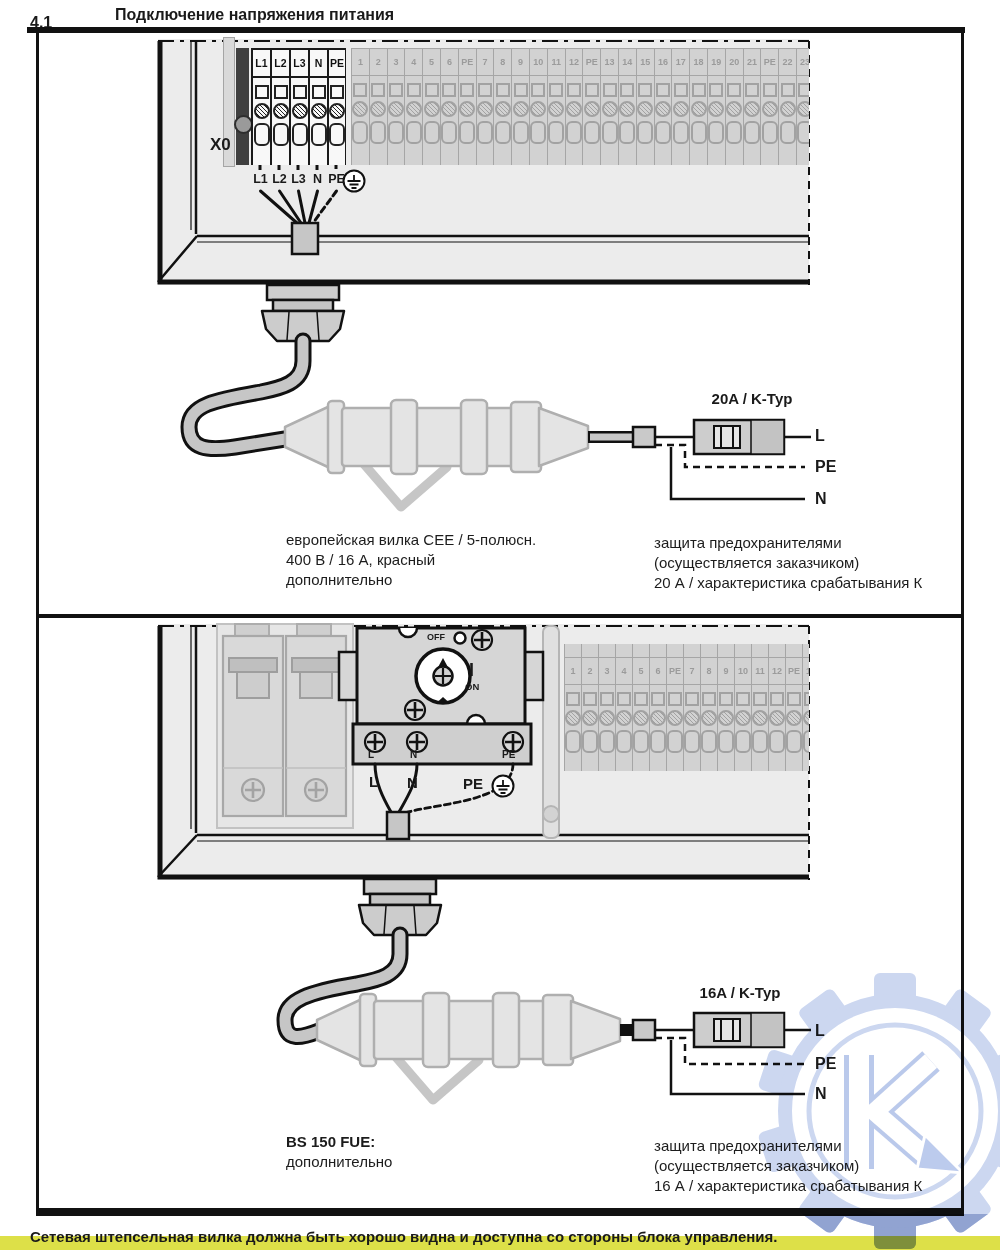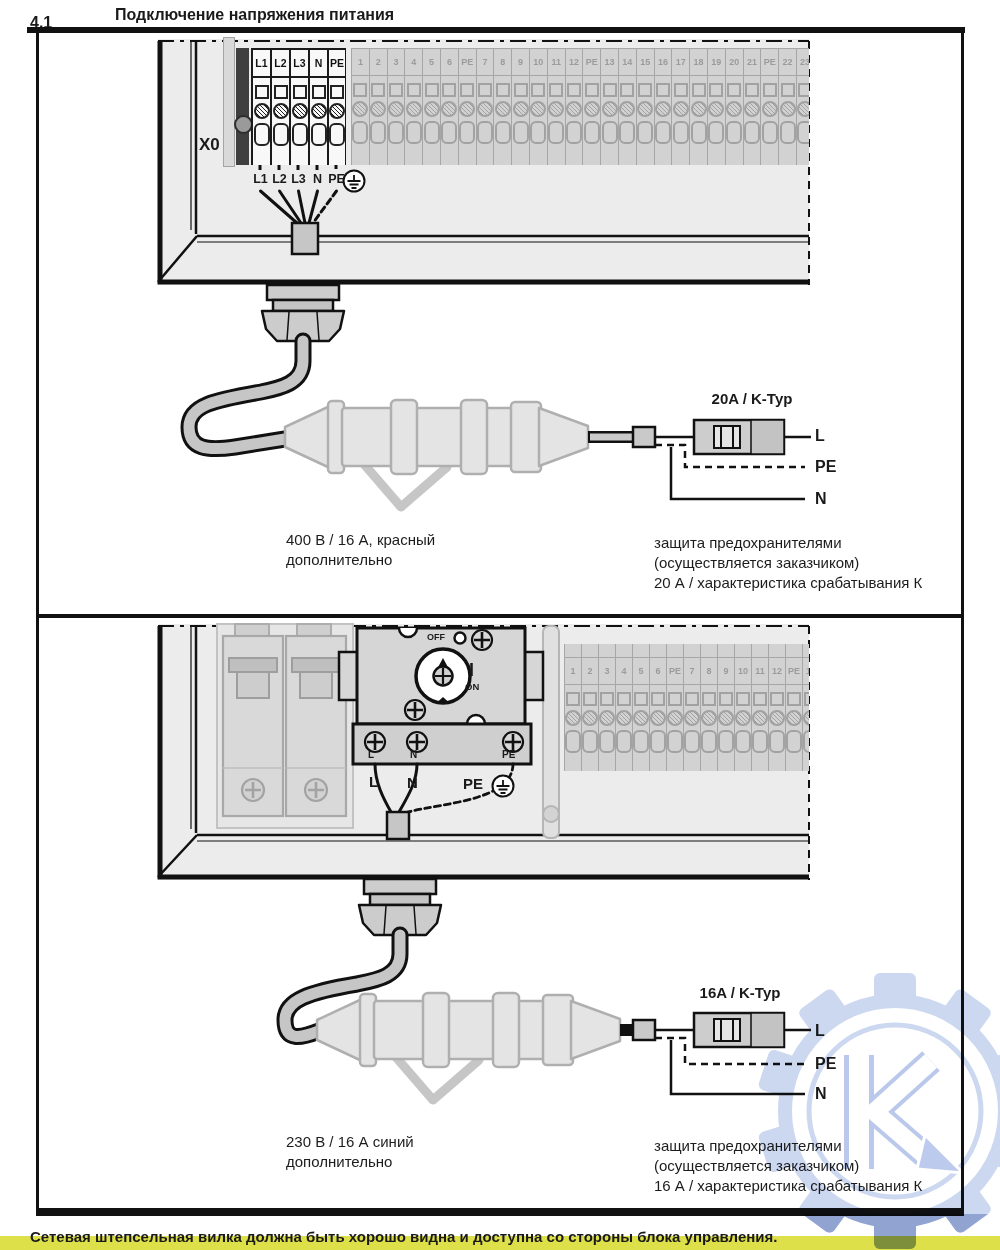--- a/index.html
+++ b/index.html
@@ -24,21 +24,21 @@
   .tov{width:12px;height:19px;border:2px solid var(--hc);border-radius:6px;margin:4px auto 0;}
   .active-strip{--cw:19px;--bw:2px;--bc:#1a1a1a;--bg:#f8f8f8;--tc:#111;--hc:#222;--fs:10.5px;--pad:0px;}
   .faded-strip{--cw:17.8px;--bw:1.5px;--bc:#a6a6a6;--bg:#d2d2d2;--tc:#9b9b9b;--hc:#a2a2a2;--fs:9px;--pad:0px;}
   .faded-strip2{--cw:17px;--bw:1.5px;--bc:#a6a6a6;--bg:#d2d2d2;--tc:#9b9b9b;--hc:#a2a2a2;--fs:9px;--pad:13px;}
   .wire-label-row{position:absolute;display:flex;font-weight:bold;font-size:12.5px;}
   .wire-label-row span{flex:0 0 19px;text-align:center;}
   .cap{position:absolute;font-size:15px;line-height:20px;color:#1c1c1c;}
   .cap .t{font-weight:bold;}
   .ll{position:absolute;font-weight:bold;font-size:16px;}
   .rating{position:absolute;width:130px;text-align:center;font-weight:bold;font-size:15px;}
-  .x0{position:absolute;font-weight:bold;font-size:17px;}
+  .x0{position:absolute;font-weight:bold;font-size:17px;padding-left:11px;}
   .sw-txt{position:absolute;font-weight:bold;text-align:left;}
   .note{position:absolute;left:0;top:1224px;width:1000px;height:26px;line-height:26px;font-weight:bold;font-size:15px;background:linear-gradient(180deg,#ffffff 0 45%,#dde048 45% 100%);padding-left:30px;box-sizing:border-box;}
   .rail-plate{position:absolute;background:#3f3f3f;}
   .rail-bar{position:absolute;background:#d9d9d9;border:1px solid #a5a5a5;}
   .rail-screw{position:absolute;width:15px;height:15px;border-radius:50%;background:#9a9a9a;border:2px solid #2e2e2e;}
   .watermark{position:absolute;left:750px;top:966px;width:290px;height:290px;mix-blend-mode:multiply;opacity:.95;}
 </style>
 </head>
 <body>
 
@@ -412,20 +412,21 @@
       <span>N</span>
       <span>PE</span>
     </div>
 
   <div class="rating" style="left:648px;top:357px;">20A / K-Typ</div>
   <div class="ll" style="left:776px;top:394px;">L</div>
   <div class="ll" style="left:776px;top:425px;">PE</div>
   <div class="ll" style="left:776px;top:457px;">N</div>
 
   <div class="cap" style="left:247px;top:497px;width:340px;">
+    <div>европейская вилка CEE / 5-полюсн.</div>
     <div>400 В / 16 А, красный</div>
     <div>дополнительно</div>
   </div>
   <div class="cap" style="left:615px;top:500px;width:305px;">
     <div>защита предохранителями</div>
     <div>(осуществляется заказчиком)</div>
     <div>20 А / характеристика срабатывания К</div>
   </div>
 </div>
 
@@ -643,21 +644,21 @@
         </div>
     </div>
     </div>
 
   <div class="rating" style="left:636px;top:366px;">16A / K-Typ</div>
   <div class="ll" style="left:776px;top:404px;">L</div>
   <div class="ll" style="left:776px;top:437px;">PE</div>
   <div class="ll" style="left:776px;top:467px;">N</div>
 
   <div class="cap" style="left:247px;top:514px;width:340px;">
-    <div>230 В / 16 А синий</div>
+    <div class="t">BS 150 FUE:</div>
     <div>дополнительно</div>
   </div>
   <div class="cap" style="left:615px;top:518px;width:305px;">
     <div>защита предохранителями</div>
     <div>(осуществляется заказчиком)</div>
     <div>16 А / характеристика срабатывания К</div>
   </div>
 </div>
 
 <div class="note">Сетевая штепсельная вилка должна быть хорошо видна и доступна со стороны блока управления.</div>

